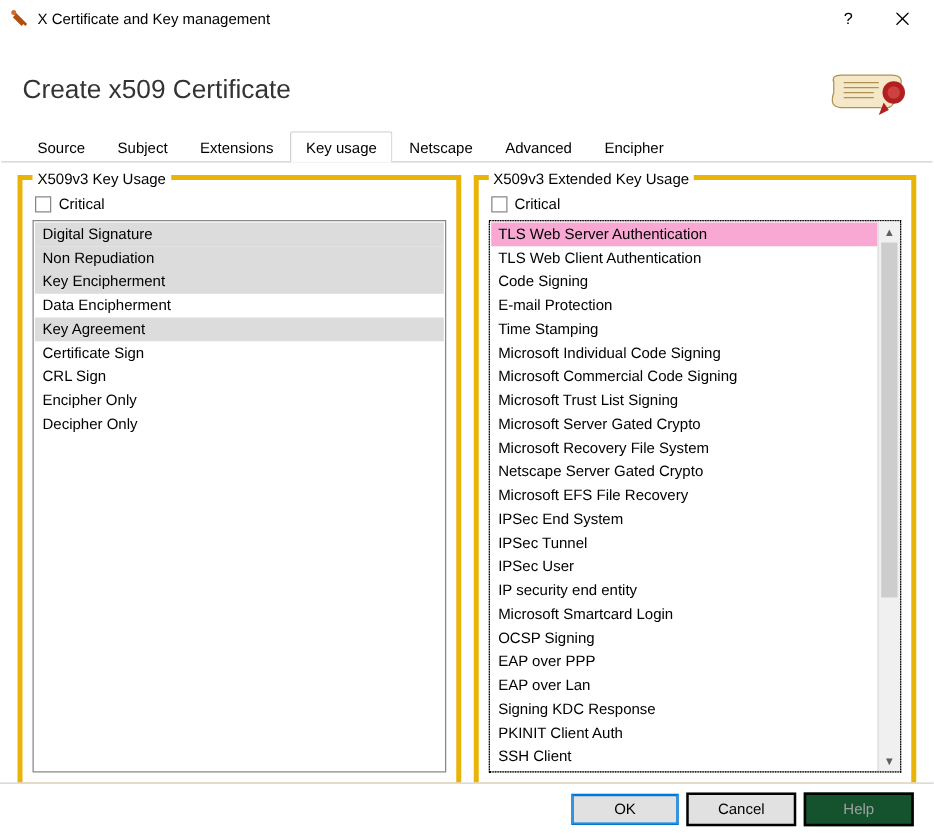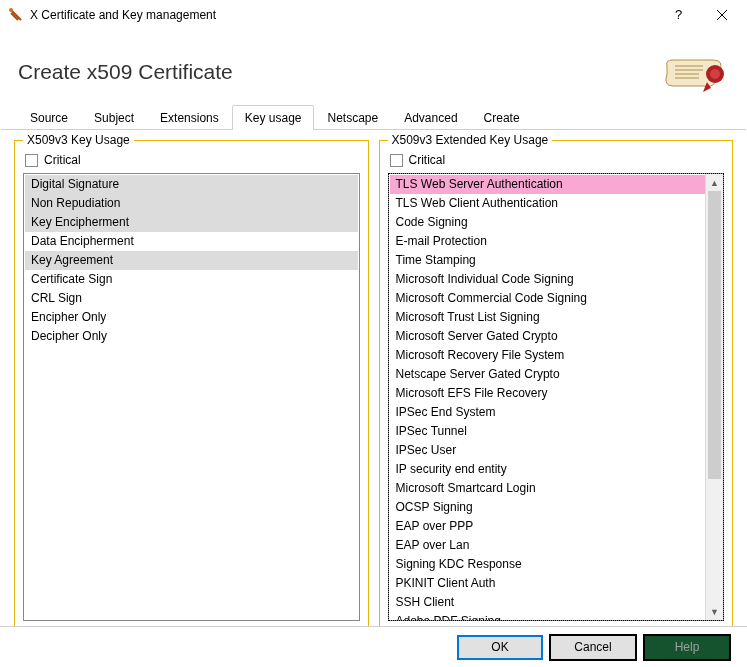--- a/index.html
+++ b/index.html
@@ -73,21 +73,21 @@
     border-top-left-radius: 2px;
     border-top-right-radius: 2px;
   }
   .panes {
     display: flex;
     gap: 10px;
     padding: 10px 14px 10px 14px;
   }
   .group {
     flex: 1;
-    border: 1px solid #eab308;
+    border: 4px solid #eab308;
     padding: 8px;
     position: relative;
     height: 490px;
     box-sizing: border-box;
     display: flex;
     flex-direction: column;
   }
   .group-label {
     position: absolute;
     top: -8px;
@@ -241,21 +241,21 @@
   </span>
 </div>
 
 <div class="tabs" id="tabs-row">
     <div class="tab">Source</div>
     <div class="tab">Subject</div>
     <div class="tab">Extensions</div>
     <div class="tab active">Key usage</div>
     <div class="tab">Netscape</div>
     <div class="tab">Advanced</div>
-    <div class="tab">Create</div>
+    <div class="tab">Encipher</div>
   </div>
 
 <div class="panes">
 
   <div class="group">
     <span class="group-label">X509v3 Key Usage</span>
     <div class="critical-row">
       <span class="chk"></span>
       <span>Critical</span>
     </div>

